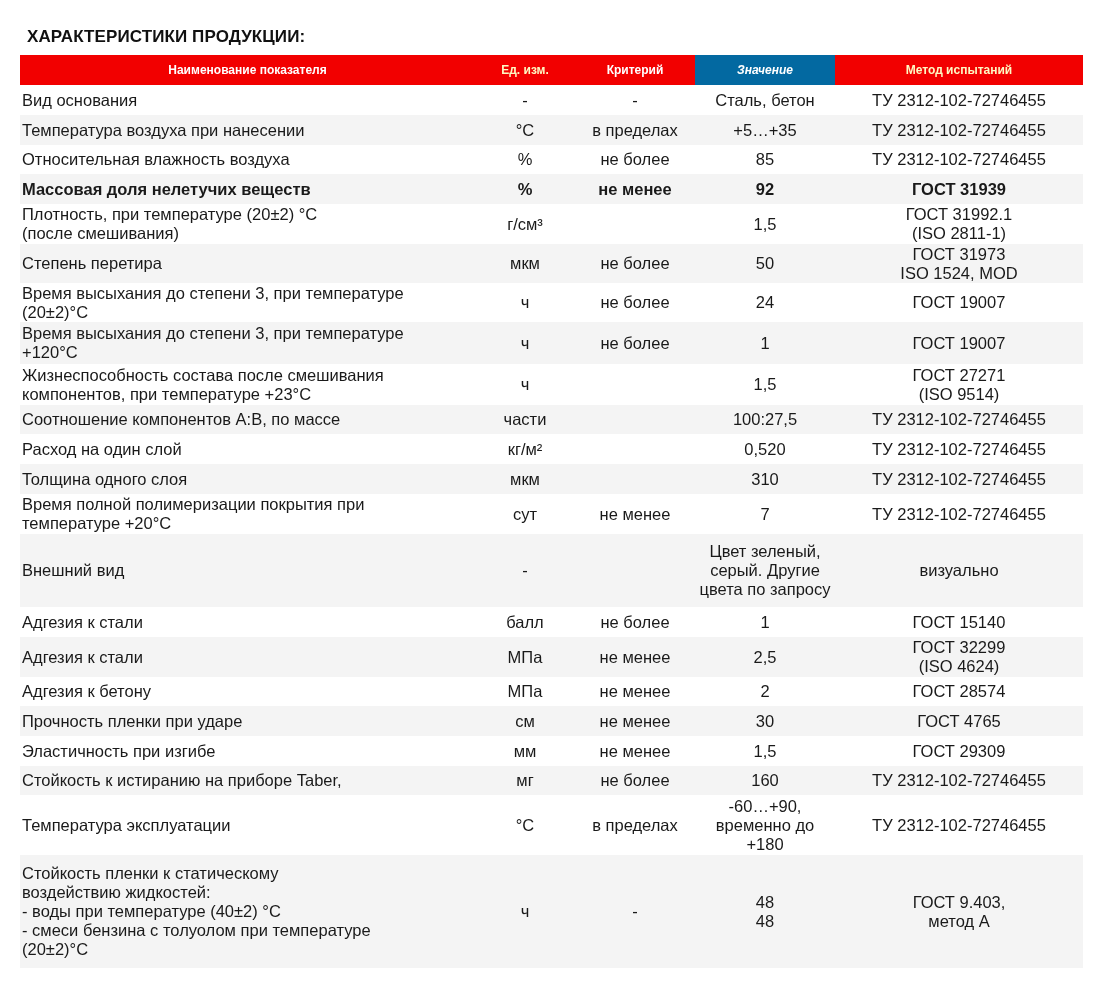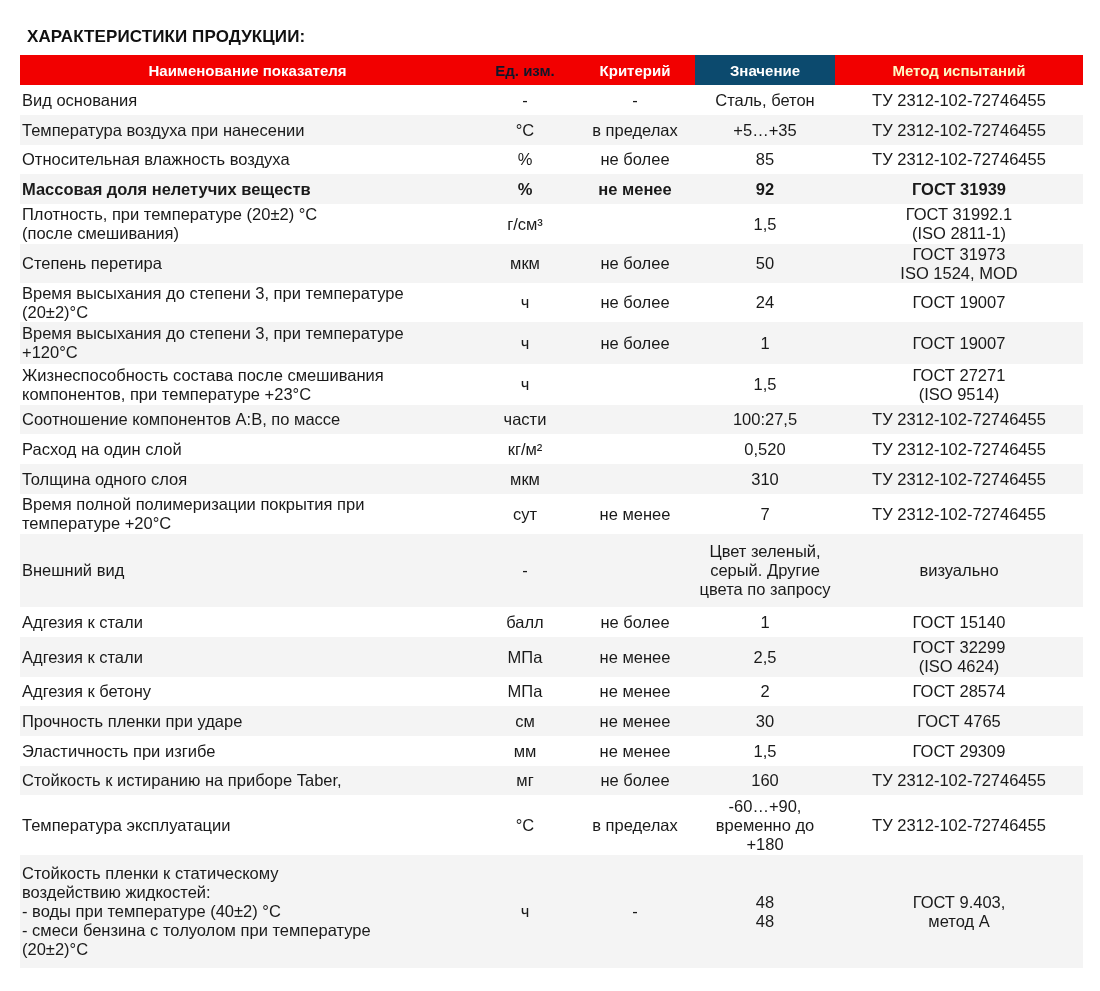--- a/index.html
+++ b/index.html
@@ -1,20 +1,20 @@
 <!DOCTYPE html>
 <html><head>
 <meta charset="utf-8">
 <style>
   html, body { margin: 0; padding: 0; background: #ffffff; }
   body { width: 1100px; height: 991px; position: relative; overflow: hidden;
          font-family: "Liberation Sans", sans-serif; color: #1a1a1a; }
   .title { position: absolute; left: 27px; top: 27px; font-size: 17px; font-weight: bold; letter-spacing: 0.1px; color: #111; }
   table.spec { position: absolute; left: 20px; top: 55px; width: 1063px; border-collapse: collapse; table-layout: fixed; }
-  table.spec th { background: #f20000; color: #ffffff; font-weight: bold; font-size: 15px; height: 30px; padding: 0; text-align: center; vertical-align: middle; }
+  table.spec th { background: #f20000; color: #ffffff; font-weight: bold; font-size: 12px; height: 30px; padding: 0; text-align: center; vertical-align: middle; }
   table.spec td { font-size: 16.5px; line-height: 19px; padding: 0; vertical-align: middle; text-align: center; }
   table.spec td.name { text-align: left; padding-left: 2px; }
   table.spec tbody tr:nth-child(odd) { background: #ffffff; }
   table.spec tbody tr:nth-child(even) { background: #f4f4f4; }
   .col-name { width: 455px; } .col-unit { width: 100px; } .col-crit { width: 120px; } .col-val { width: 140px; } .col-meth { width: 248px; }
   .ml { white-space: pre-line; }
 </style>
 </head>
 <body>
 
@@ -24,23 +24,23 @@
   <colgroup>
     <col class="col-name">
       <col class="col-unit">
       <col class="col-crit">
       <col class="col-val">
       <col class="col-meth">
   </colgroup>
   <thead>
     <tr>
       <th style="background: rgb(242, 0, 0); color: rgb(255, 255, 255);">Наименование показателя</th>
-      <th style="background: rgb(242, 0, 0); color: #0f172a;">Ед. изм.</th>
+      <th style="background: rgb(242, 0, 0); color: #fef9c3;">Ед. изм.</th>
       <th style="background: rgb(242, 0, 0); color: rgb(255, 255, 255);">Критерий</th>
-      <th style="background: #0c4a6e; color: rgb(255, 255, 255);">Значение</th>
+      <th style="background: #0369a1; color: rgb(255, 255, 255); font-style: italic;">Значение</th>
       <th style="background: rgb(242, 0, 0); color: #fef9c3;">Метод испытаний</th>
     </tr>
   </thead>
   <tbody id="tbody">
       <tr style="height: 30px;">
         <td class="name ml">Вид основания</td>
         <td class="ml">-</td>
         <td class="ml">-</td>
         <td class="ml">Сталь, бетон</td>
         <td class="ml">ТУ 2312-102-72746455</td>

